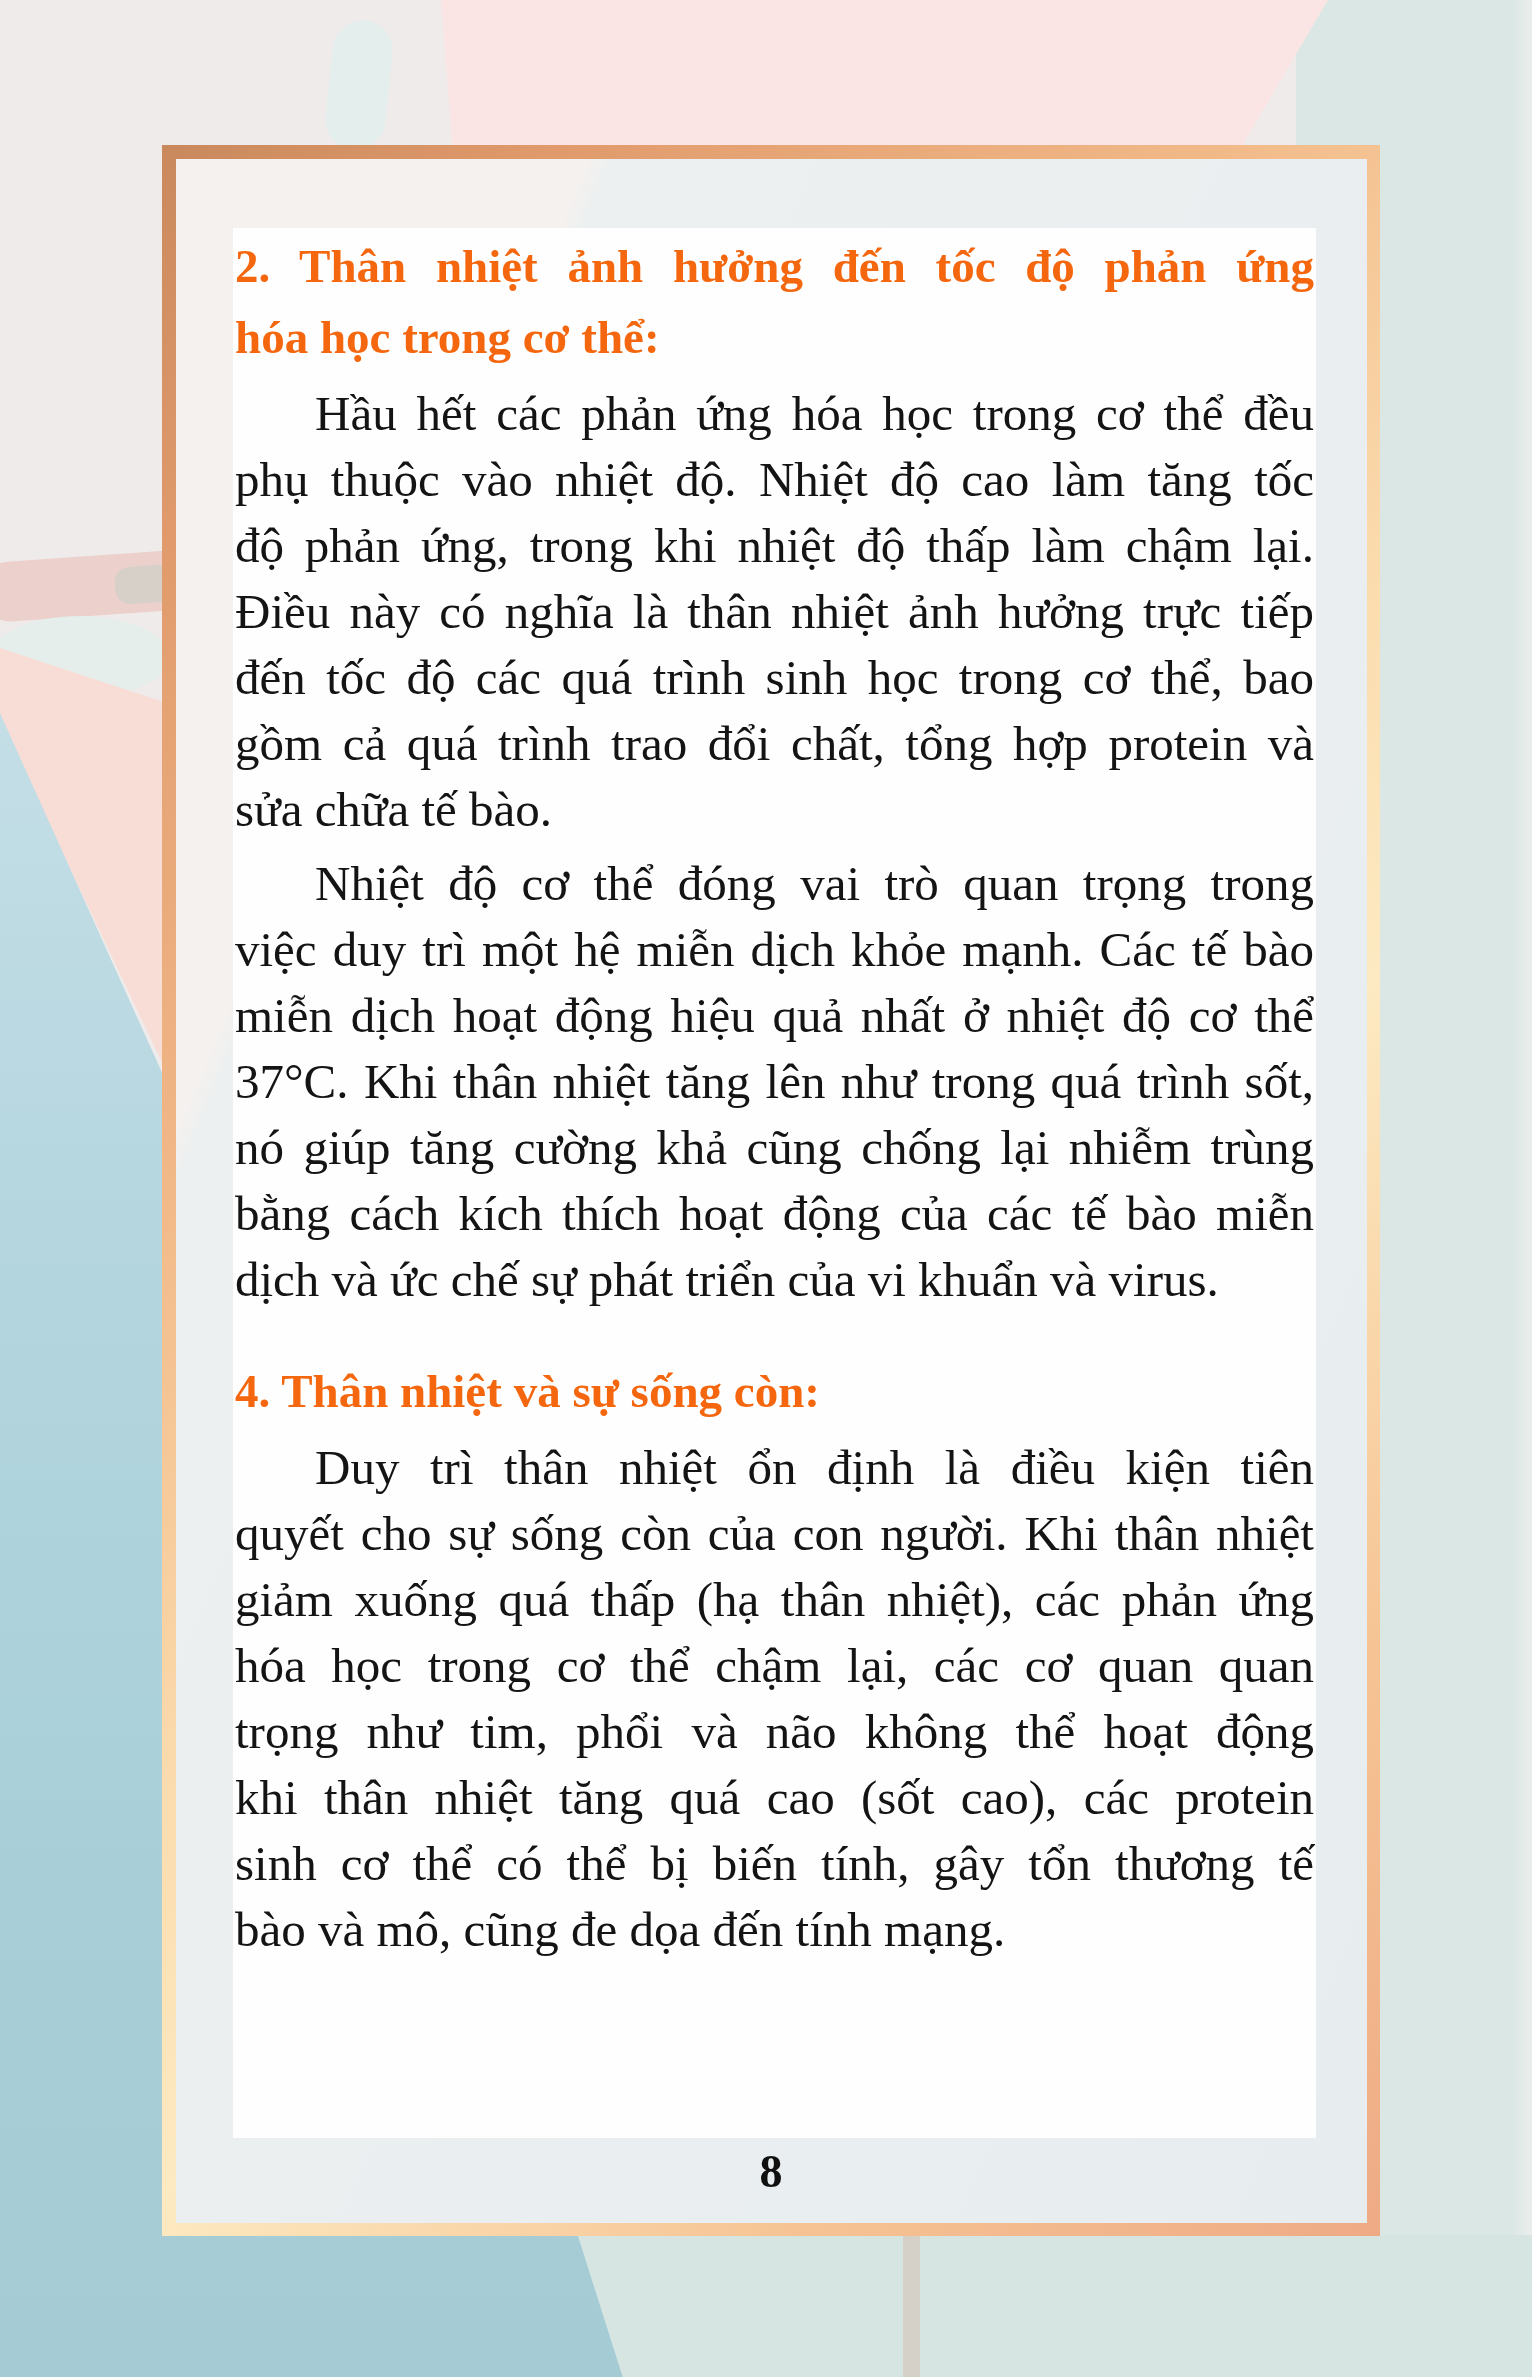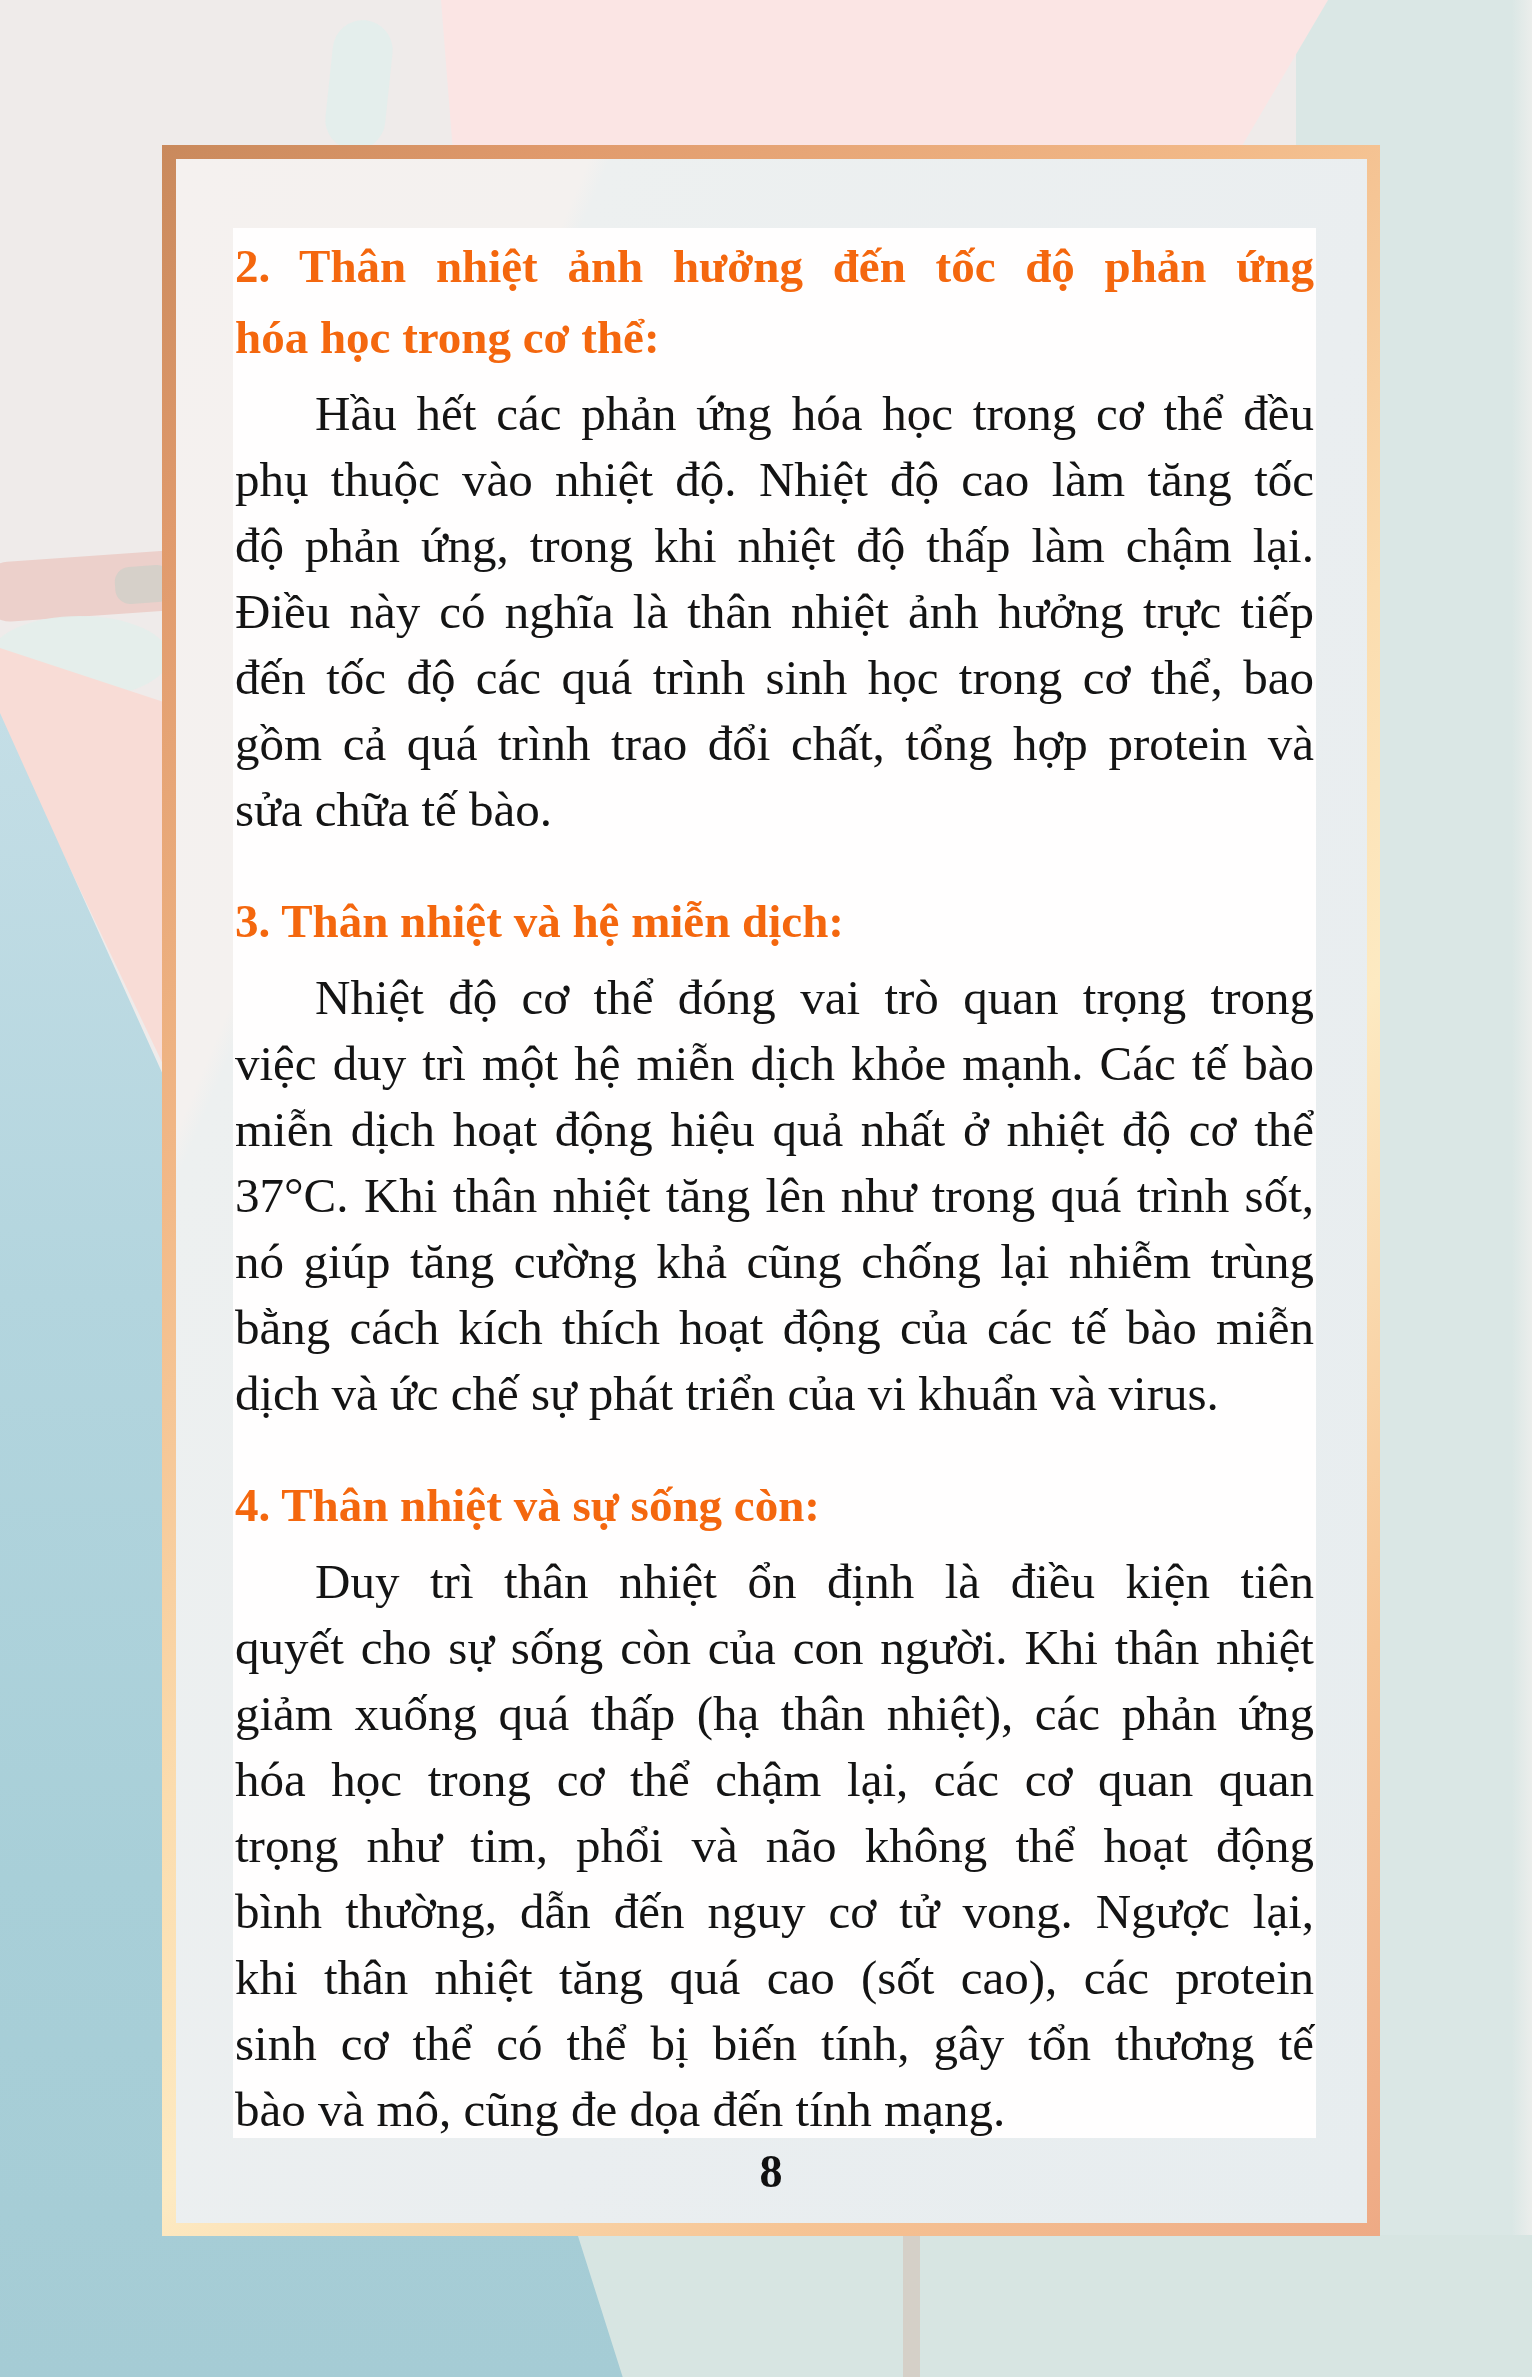--- a/index.html
+++ b/index.html
@@ -133,42 +133,38 @@
     </div>
     <div class="section paragraph">
       <div class="line indent">Hầu hết các phản ứng hóa học trong cơ thể đều</div>
       <div class="line">phụ thuộc vào nhiệt độ. Nhiệt độ cao làm tăng tốc</div>
       <div class="line">độ phản ứng, trong khi nhiệt độ thấp làm chậm lại.</div>
       <div class="line">Điều này có nghĩa là thân nhiệt ảnh hưởng trực tiếp</div>
       <div class="line">đến tốc độ các quá trình sinh học trong cơ thể, bao</div>
       <div class="line">gồm cả quá trình trao đổi chất, tổng hợp protein và</div>
       <div class="line last">sửa chữa tế bào.</div>
     </div>
-    <div class="section heading">
-      <div class="line last">3. Thân nhiệt và hệ miễn dịch:</div>
-    </div>
     <div class="section paragraph">
       <div class="line indent">Nhiệt độ cơ thể đóng vai trò quan trọng trong</div>
       <div class="line">việc duy trì một hệ miễn dịch khỏe mạnh. Các tế bào</div>
       <div class="line">miễn dịch hoạt động hiệu quả nhất ở nhiệt độ cơ thể</div>
       <div class="line">37°C. Khi thân nhiệt tăng lên như trong quá trình sốt,</div>
       <div class="line">nó giúp tăng cường khả cũng chống lại nhiễm trùng</div>
       <div class="line">bằng cách kích thích hoạt động của các tế bào miễn</div>
       <div class="line last">dịch và ức chế sự phát triển của vi khuẩn và virus.</div>
     </div>
     <div class="section heading">
       <div class="line last">4. Thân nhiệt và sự sống còn:</div>
     </div>
     <div class="section paragraph">
       <div class="line indent">Duy trì thân nhiệt ổn định là điều kiện tiên</div>
       <div class="line">quyết cho sự sống còn của con người. Khi thân nhiệt</div>
       <div class="line">giảm xuống quá thấp (hạ thân nhiệt), các phản ứng</div>
       <div class="line">hóa học trong cơ thể chậm lại, các cơ quan quan</div>
       <div class="line">trọng như tim, phổi và não không thể hoạt động</div>
-      <div class="line">bình thường, dẫn đến nguy cơ tử vong. Ngược lại,</div>
       <div class="line">khi thân nhiệt tăng quá cao (sốt cao), các protein</div>
       <div class="line">sinh cơ thể có thể bị biến tính, gây tổn thương tế</div>
       <div class="line last">bào và mô, cũng đe dọa đến tính mạng.</div>
     </div>
   </div>
 
 <div class="abs" id="page-number">8</div>
 
 
 </body></html>

